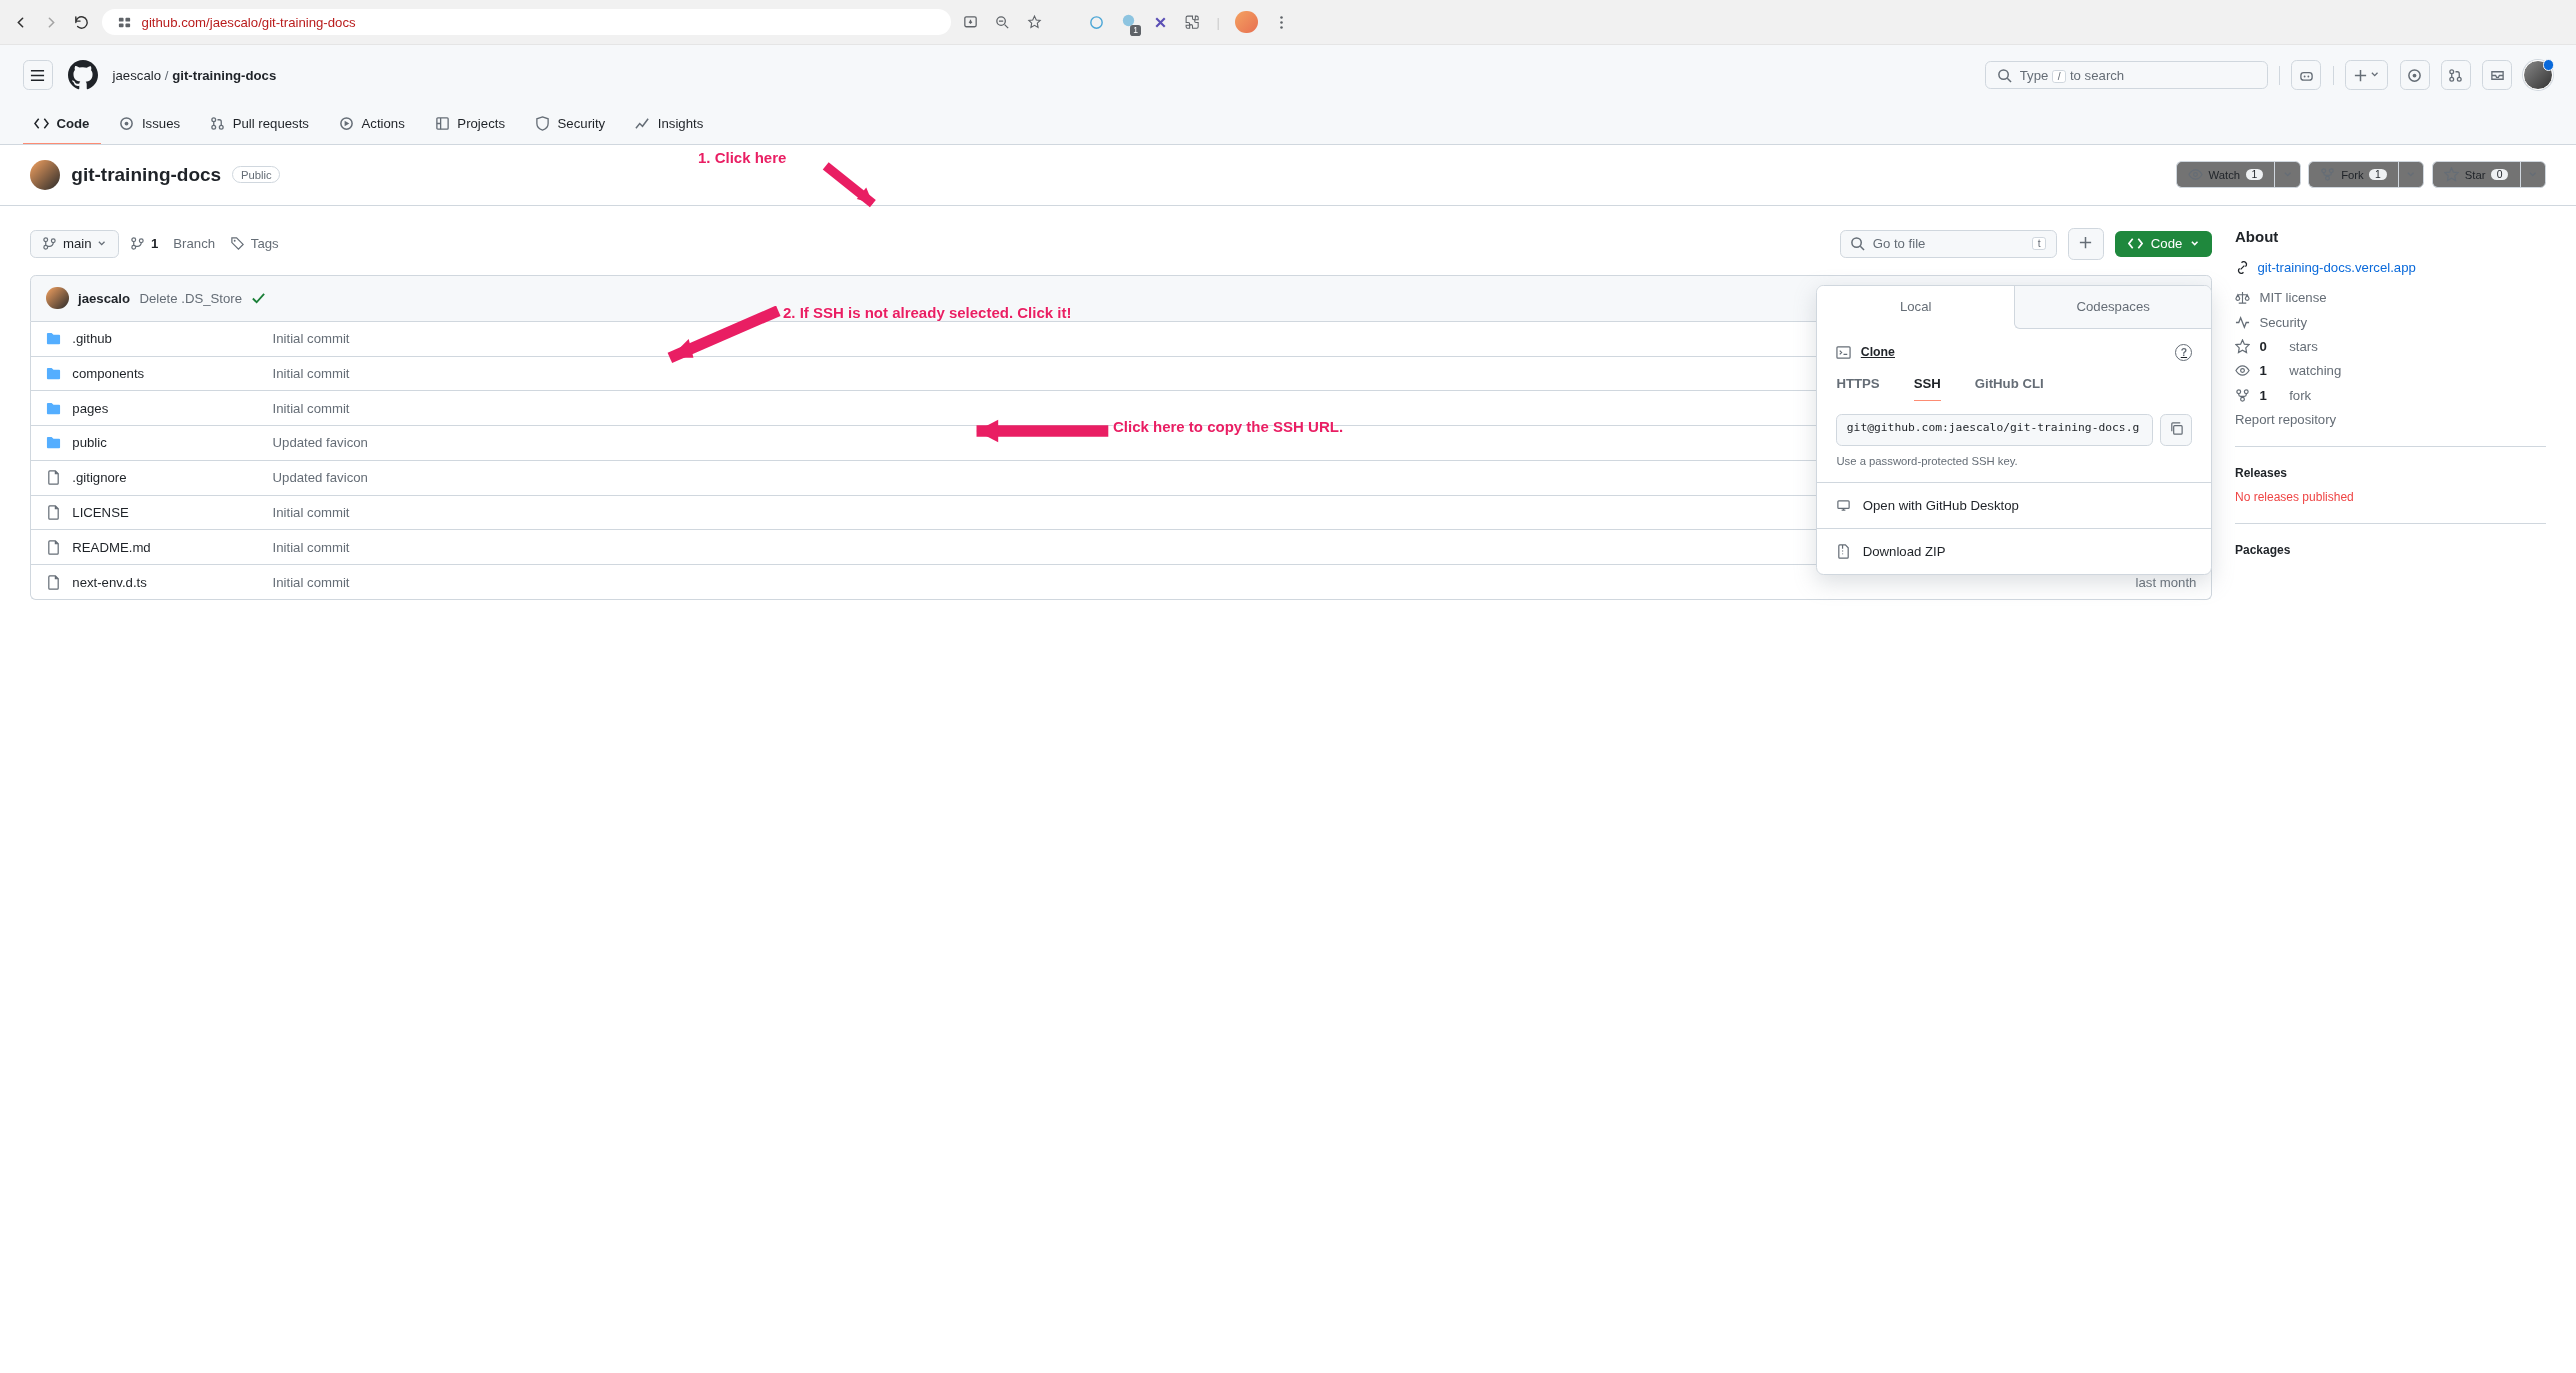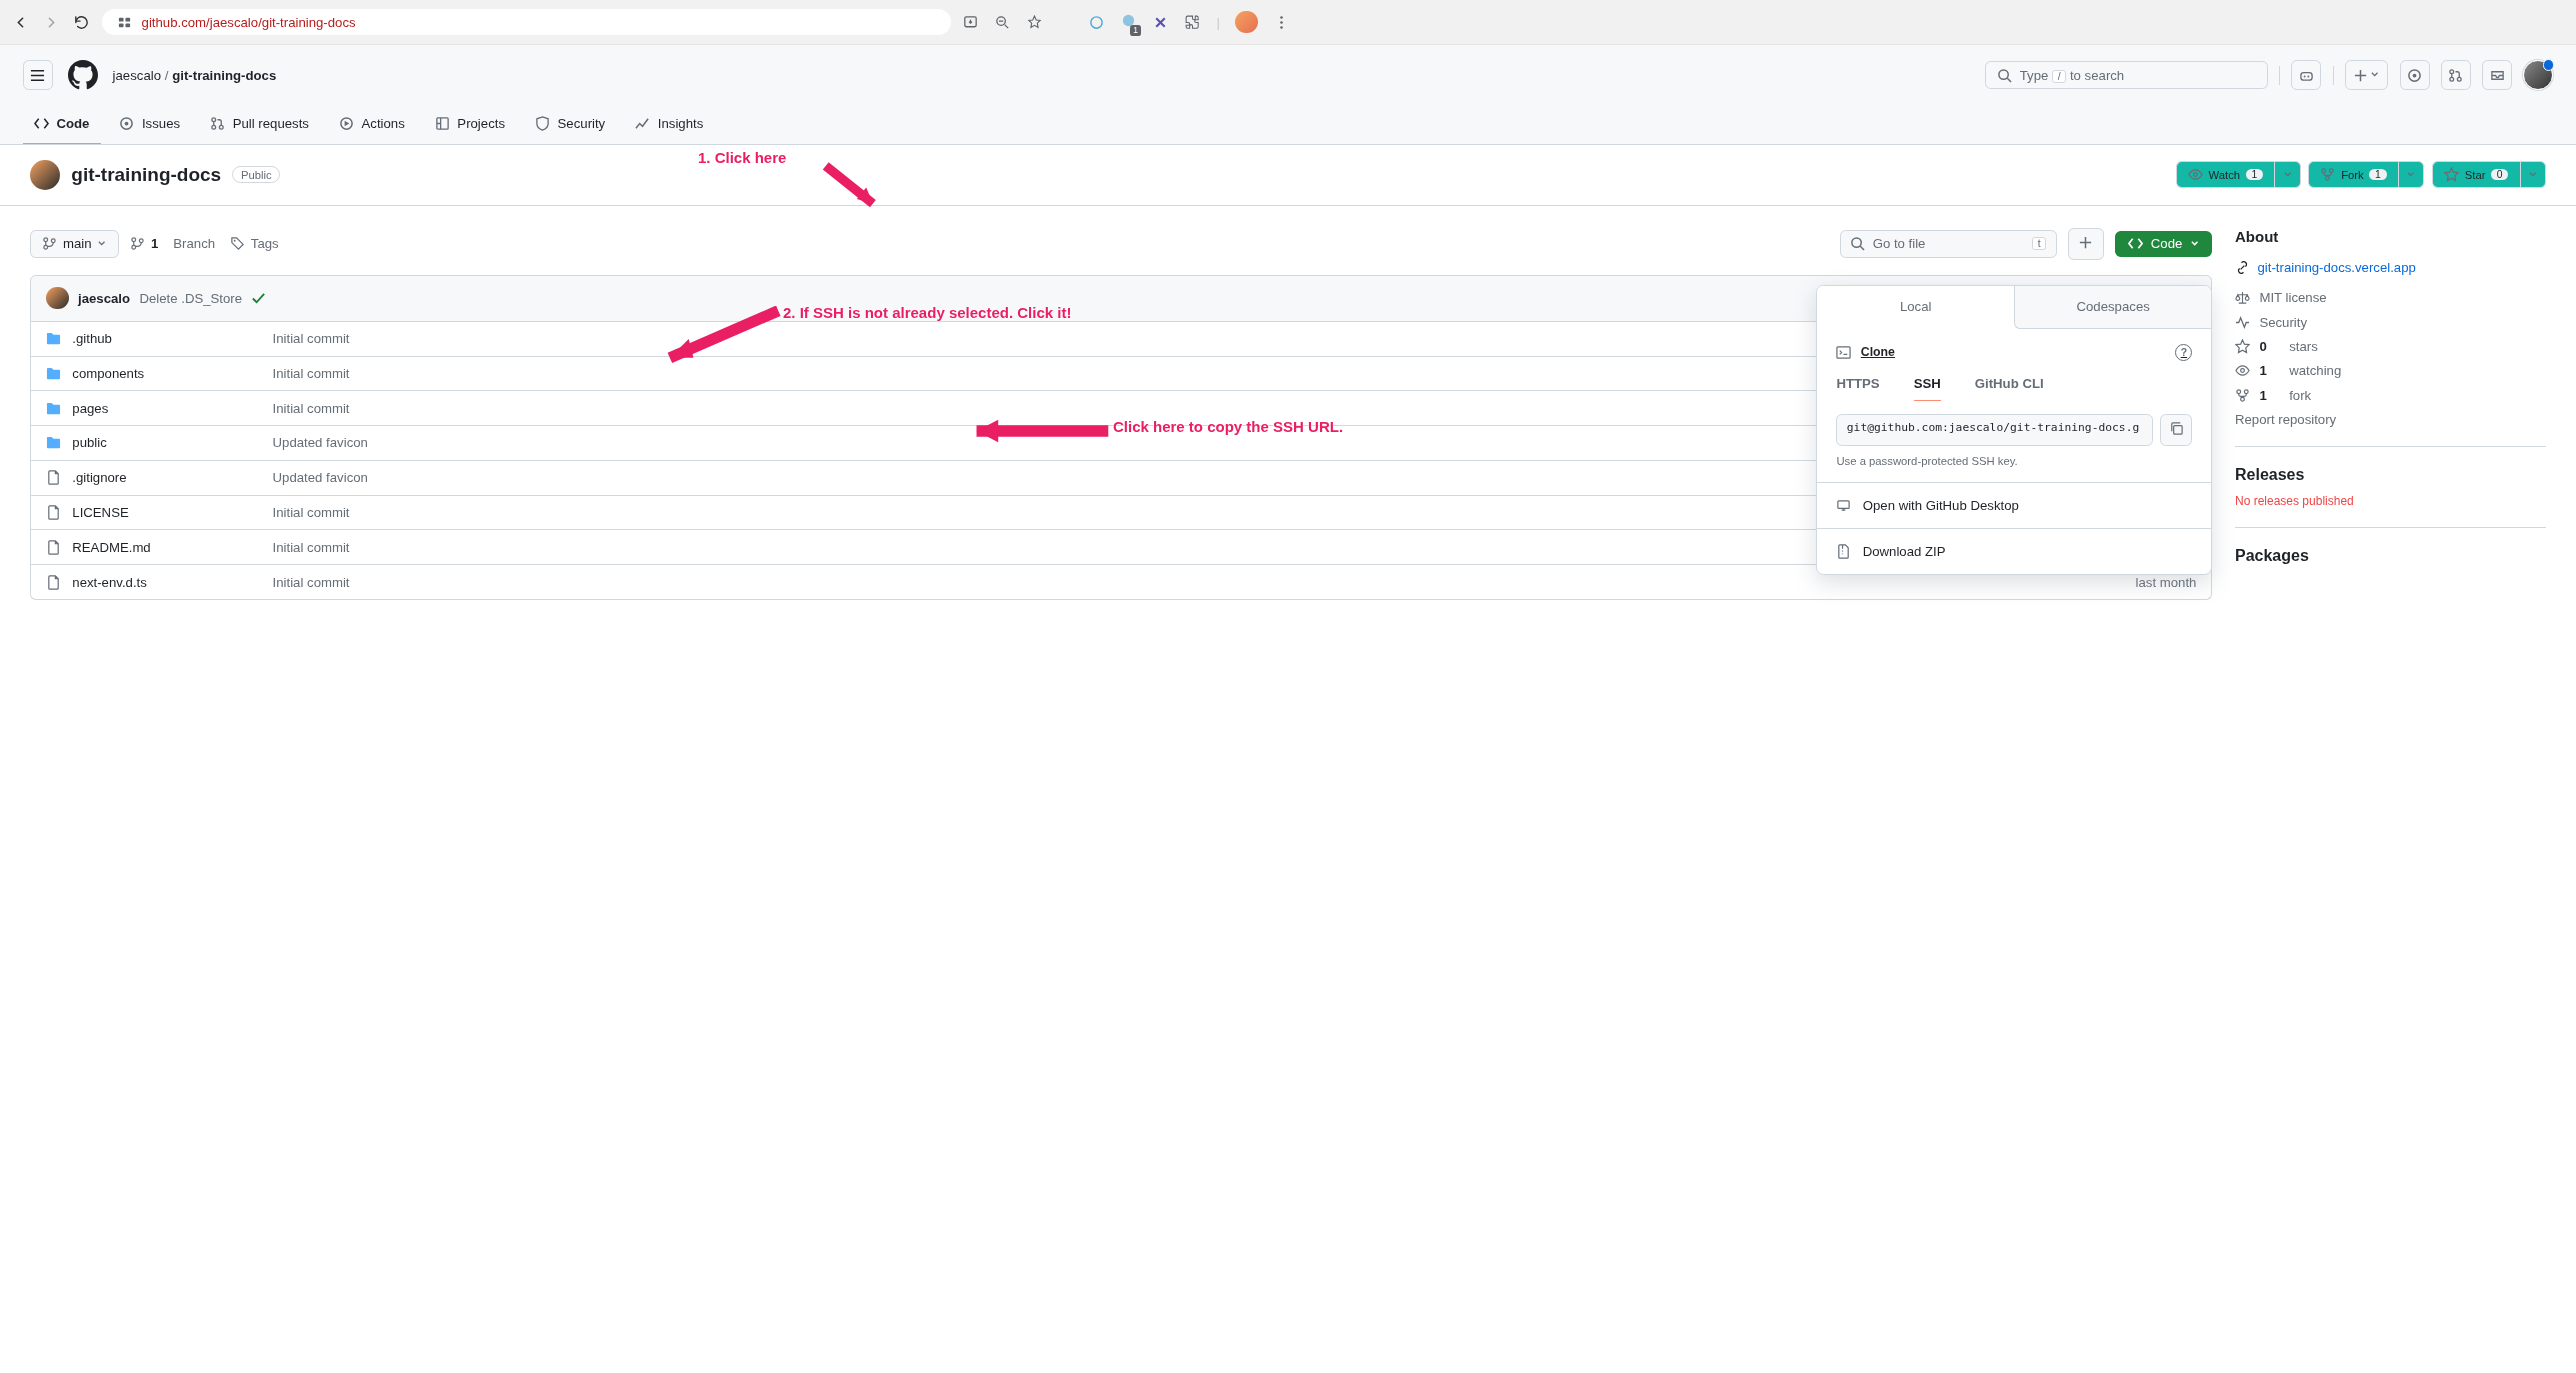--- a/index.html
+++ b/index.html
@@ -34,21 +34,21 @@
 .repo-nav-item { display: flex; align-items: center; gap: 7.5px; padding: 11.3px 11.3px; font-size: 13.2px; color: #1f2328; cursor: pointer; border-bottom: 1.9px solid transparent; }
 .repo-nav-item.active { border-bottom-color: #fd8c73; font-weight: 600; }
 .repo-nav-item svg { color: #656d76; }
 .repo-nav-item.active svg { color: #1f2328; }
 
 .repo-title-bar { display: flex; align-items: center; padding: 15px 30px; gap: 11.3px; border-bottom: 0.9px solid #d0d7de; position: relative; }
 .repo-avatar { width: 30px; height: 30px; border-radius: 50%; background: linear-gradient(135deg,#f4a261,#2a2a2a); }
 .repo-title { font-size: 19px; font-weight: 600; }
 .pub-badge { font-size: 11.3px; border: 0.9px solid #d0d7de; border-radius: 11.3px; padding: 1.9px 7.5px; color: #656d76; }
 .repo-actions { margin-left: auto; display: flex; gap: 7.5px; }
-.action-btn { display: flex; align-items: center; gap: 5.7px; border: 0.9px solid #d0d7de; border-radius: 5.7px; padding: 4.7px 11.3px; font-size: 11.3px; background: #14b8a6; cursor: pointer; }
+.action-btn { display: flex; align-items: center; gap: 5.7px; border: 0.9px solid #d0d7de; border-radius: 5.7px; padding: 4.7px 11.3px; font-size: 11.3px; background: #737373; cursor: pointer; }
 .action-btn .count { background: #eff1f3; border-radius: 9.4px; padding: 0 5.7px; font-size: 10.4px; }
 .action-btn.split { border-radius: 5.7px 0 0 5.7px; border-right: none; }
 .action-btn.caret { border-radius: 0 5.7px 5.7px 0; padding: 4.7px 7.5px; }
 .action-group { display: flex; }
 
 .main { display: flex; padding: 22.6px 30px; gap: 22.6px; align-items: flex-start; position: relative; }
 .left { flex: 1; min-width: 0; }
 .right { width: 311px; flex-shrink: 0; }
 
 .code-bar { display: flex; align-items: center; gap: 11.3px; margin-bottom: 15px; }
@@ -74,21 +74,21 @@
 .file-icon { color: #656d76; }
 .file-name { width: 189px; cursor: pointer; }
 .file-commit { flex: 1; color: #656d76; cursor: pointer; }
 .file-time { color: #656d76; text-align: right; width: 94px; }
 
 .about-h { font-size: 15px; font-weight: 600; margin-bottom: 15px; }
 .about-link { color: #0969da; font-size: 13.2px; display: flex; align-items: center; gap: 7.5px; margin-bottom: 15px; }
 .about-item { display: flex; align-items: center; gap: 9.4px; font-size: 13.2px; color: #656d76; margin-bottom: 9.4px; cursor: pointer; }
 .about-item b { color: #1f2328; font-weight: 600; }
 .about-sep { border-top: 0.9px solid #d0d7de; margin: 19px 0; }
-.section-h { font-size: 16px; font-weight: 600; margin-bottom: 9.4px; }
+.section-h { font-size: 12px; font-weight: 600; margin-bottom: 9.4px; }
 .muted { color: #ef4444; font-size: 12px; }
 
 .dropdown { position: absolute; top: 57px; right: 0; width: 396px; background: #fff; border: 0.9px solid #d0d7de; border-radius: 7.5px; box-shadow: 0 7.5px 22.6px rgba(140,149,159,0.3); z-index: 100; overflow: hidden; }
 .dd-tabs { display: flex; }
 .dd-tab { flex: 1; text-align: center; padding: 13.2px; font-size: 13.2px; cursor: pointer; background: #fff; color:#656d76; }
 .dd-tab.inactive { border: 0.9px solid #d0d7de; border-top:none; border-right:none; border-radius: 0 0 0 5.7px; background: #f6f8fa; }
 .dd-body { padding: 15px 19px; }
 .dd-clone-h { display: flex; align-items: center; gap: 9.4px; font-weight: 600; font-size: 12.3px; text-decoration: underline; }
 .dd-clone-h svg { color: #656d76; }
 .dd-help { margin-left: auto; width: 17px; height: 17px; border: 1.4px solid #656d76; border-radius: 50%; display: flex; align-items: center; justify-content: center; font-size: 10.4px; color: #656d76; cursor: pointer; }

